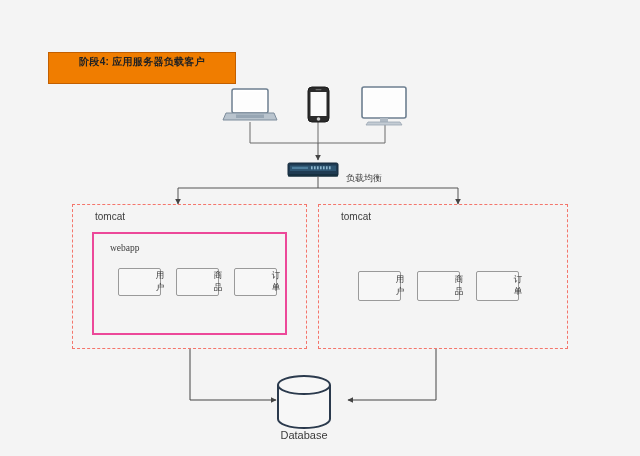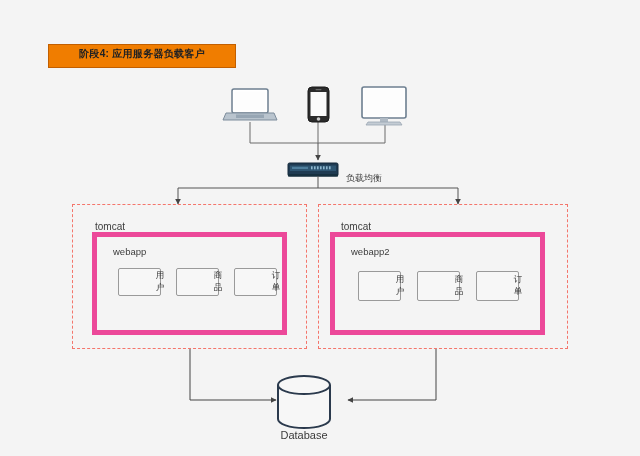--- a/index.html
+++ b/index.html
@@ -21,53 +21,54 @@
     position: absolute;
     left: 0;
     top: 0;
     width: 640px;
     height: 456px;
   }
   
   .title-banner {
     position: absolute;
     left: 48px;
-    top: 44px;
+    top: 52px;
     width: 188px;
-    height: 24px;
+    height: 32px;
     background: #f07d00;
     border: 1px solid #c25f00;
     box-sizing: border-box;
     color: #222222;
     font-size: 10px;
     font-weight: bold;
     line-height: 18px;
     text-align: center;
     letter-spacing: 0.3px;
   }
   
   .tomcat-group {
     position: absolute;
     border: 1px dashed #f4756b;
     box-sizing: border-box;
     background: transparent;
   }
   .tomcat-label {
     position: absolute;
     left: 22px;
-    top: 16px;
+    top: 6px;
     font-size: 10px;
     color: #3c3c3c;
   }
   
   .webapp-box {
     position: absolute;
-    border: 5px solid #ec4899;
+    border: 2px solid #ec4899;
     box-sizing: border-box;
     background: transparent;
+    font-family: Liberation Serif, serif;
   }
   .webapp-label {
     position: absolute;
     left: 16px;
     top: 9px;
     font-size: 9.5px;
     color: #3c3c3c;
   }
   
   .module-box {
@@ -187,22 +188,19 @@
   <div class="webapp-box" style="left:92px; top:232px; width:195px; height:103px;">
     <div class="webapp-label">webapp</div>
   </div>
   <div class="module-box" style="left:118px; top:268px; width:42px; height:28px;">用户</div>
   <div class="module-box" style="left:176px; top:268px; width:42px; height:28px;">商品</div>
   <div class="module-box" style="left:234px; top:268px; width:42px; height:28px;">订单</div>
 
   <div class="tomcat-group" style="left:318px; top:204px; width:250px; height:145px;">
     <div class="tomcat-label">tomcat</div>
   </div>
-  <div class="webapp-box" style="left:330px; top:232px; width:215px; height:103px;">
-    <div class="webapp-label">webapp2</div>
-  </div>
   <div class="module-box" style="left:358px; top:271px; width:42px; height:30px;">用户</div>
   <div class="module-box" style="left:417px; top:271px; width:42px; height:30px;">商品</div>
   <div class="module-box" style="left:476px; top:271px; width:42px; height:30px;">订单</div>
 
   <div class="db-label" style="left:278px; top:429px; width:52px;">Database</div>
 
 </div>
 
 </body></html>

